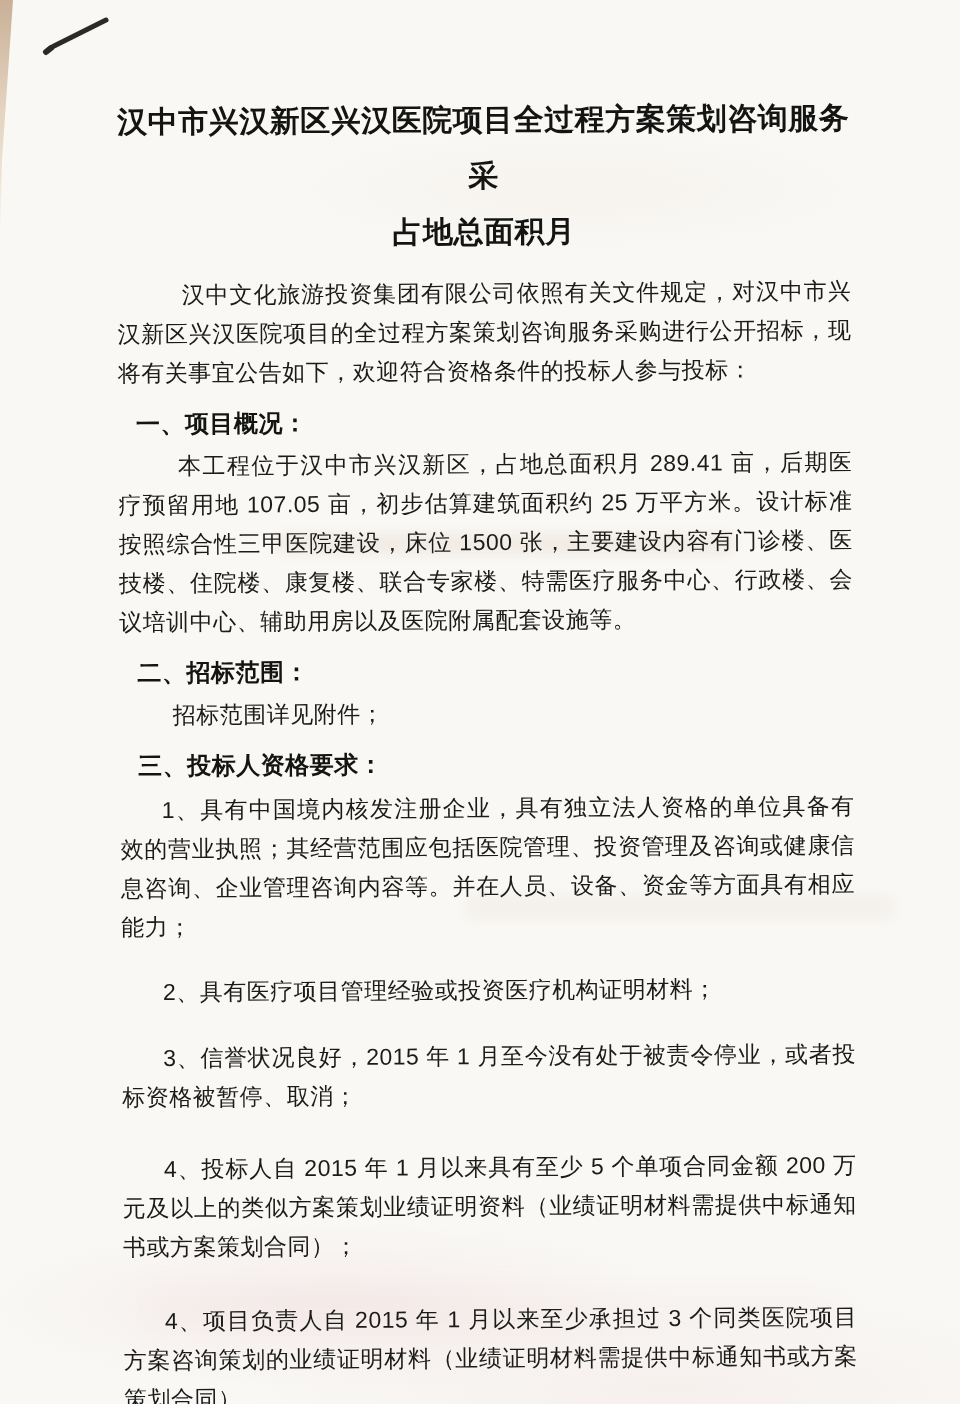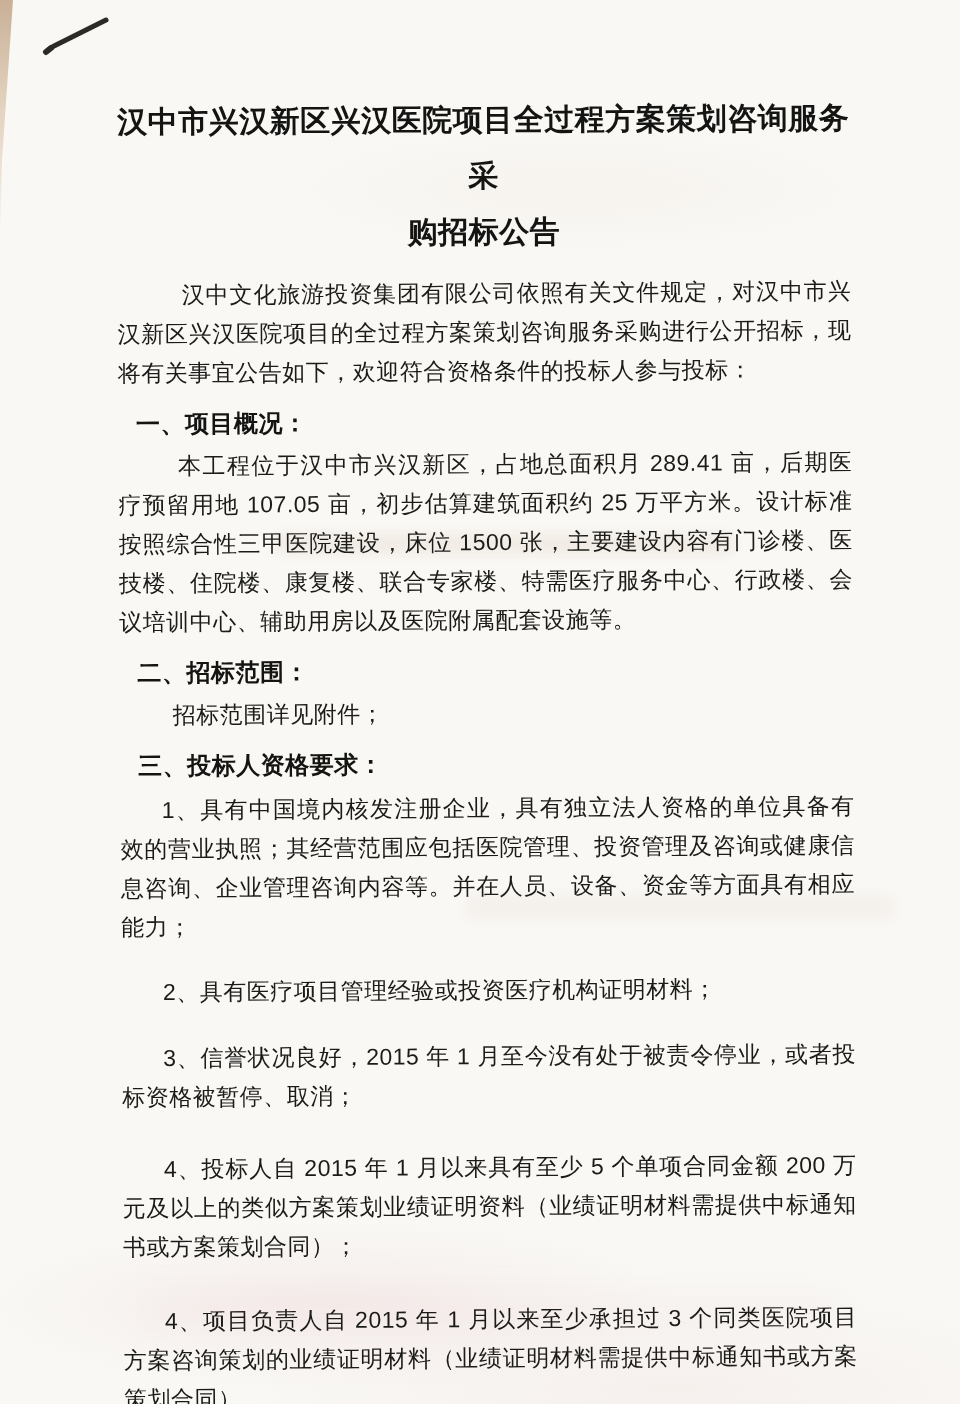--- a/index.html
+++ b/index.html
@@ -102,21 +102,21 @@
   <path d="M8 40 L14 36 L66 10" stroke="#2c2a26" stroke-width="5" fill="none" stroke-linecap="round" stroke-linejoin="round"></path>
   <path d="M6 42 L11 38" stroke="#2c2a26" stroke-width="6" fill="none" stroke-linecap="round"></path>
 </svg>
 
 <div class="ghost ghost-1"></div>
 <div class="ghost ghost-2"></div>
 <div class="ghost ghost-3"></div>
 
 <div class="content">
 
-  <h1 class="doc-title"><span>汉中市兴汉新区兴汉医院项目全过程方案策划咨询服务采</span><br><span>购招标公告</span></h1>
+  <h1 class="doc-title"><span>汉中市兴汉新区兴汉医院项目全过程方案策划咨询服务采</span><br><span>占地总面积月</span></h1>
 
   <p class="intro">汉中文化旅游投资集团有限公司依照有关文件规定，对汉中市兴汉新区兴汉医院项目的全过程方案策划咨询服务采购进行公开招标，现将有关事宜公告如下，欢迎符合资格条件的投标人参与投标：</p>
 
   <h2 class="sec-heading">一、项目概况：</h2>
   <p class="sec-body">本工程位于汉中市兴汉新区，占地总面积月 289.41 亩，后期医疗预留用地 107.05 亩，初步估算建筑面积约 25 万平方米。设计标准按照综合性三甲医院建设，床位 1500 张，主要建设内容有门诊楼、医技楼、住院楼、康复楼、联合专家楼、特需医疗服务中心、行政楼、会议培训中心、辅助用房以及医院附属配套设施等。</p>
 
   <h2 class="sec-heading">二、招标范围：</h2>
   <p class="attachment-line">招标范围详见附件；</p>
 
   <h2 class="sec-heading">三、投标人资格要求：</h2>

